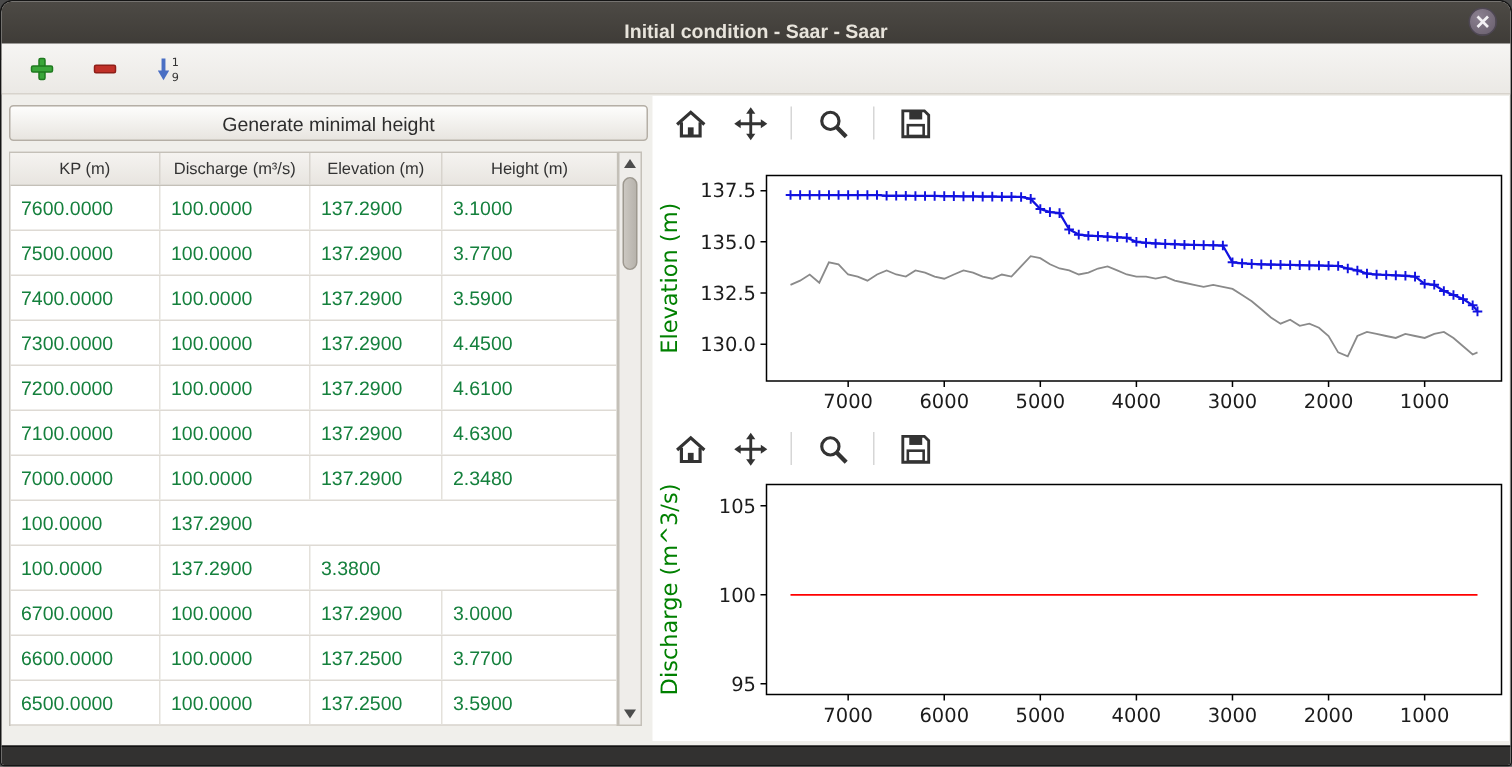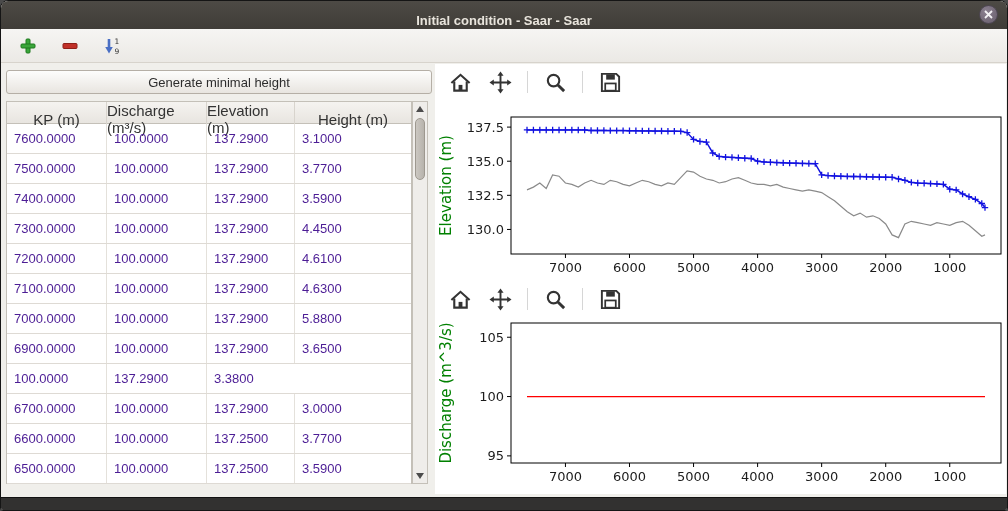--- a/index.html
+++ b/index.html
@@ -23,25 +23,25 @@
   
   .btn-row{position:absolute;left:5px;top:69px;width:426px;display:flex;gap:8px;}
   .gtk-btn{flex:1;height:24px;background:linear-gradient(#fdfdfc,#e8e5e0);
     border:1px solid #b5afa6;border-radius:3px;font-size:13px;color:#2d2d2d;
     display:flex;align-items:center;justify-content:center;font-family:inherit;}
   
   .table-wrap{position:absolute;left:5px;top:100px;width:406px;height:383px;
     background:#fff;border:1px solid #c4c0b8;}
   .thead{display:grid;grid-template-columns:100px 100px 88px 1fr;height:22px;
     background:linear-gradient(#f5f3f0,#e8e5e0);border-bottom:1px solid #c4c0b8;}
-  .th{font-size:15px;color:#333;display:flex;align-items:center;justify-content:center;
+  .th{font-size:11px;color:#333;display:flex;align-items:center;justify-content:center;
     border-right:1px solid #d8d4cd;}
   .th:last-child{border-right:none;}
   .tr{display:grid;grid-template-columns:100px 100px 88px 1fr;height:30px;border-bottom:1px solid #dedad4;}
-  .td{font-size:13px;color:#4c1d95;display:flex;align-items:center;padding-left:7px;
+  .td{font-size:13px;color:#15803d;display:flex;align-items:center;padding-left:7px;
     border-right:1px solid #e4e1db;}
   .td:last-child{border-right:none;text-align:right;}
   
   .vscroll{position:absolute;left:411px;top:100px;width:16px;height:383px;
     background:#efedea;border:1px solid #c4c0b8;}
   .scroll-btn{position:absolute;left:0;right:0;height:14px;display:flex;align-items:center;justify-content:center;}
   .arr-up{width:0;height:0;border-left:4px solid transparent;border-right:4px solid transparent;border-bottom:6px solid #4c4c4c;}
   .arr-down{width:0;height:0;border-left:4px solid transparent;border-right:4px solid transparent;border-top:6px solid #4c4c4c;}
   .vthumb{position:absolute;left:2px;right:2px;top:16px;height:62px;
     background:linear-gradient(90deg,#cbc7c1,#b7b3ac);border:1px solid #9d988f;border-radius:7px;}
@@ -165,27 +165,25 @@
         <div class="tr">
           <div class="td">7100.0000</div>
           <div class="td">100.0000</div>
           <div class="td">137.2900</div>
           <div class="td">4.6300</div>
         </div>
         <div class="tr">
           <div class="td">7000.0000</div>
           <div class="td">100.0000</div>
           <div class="td">137.2900</div>
-          <div class="td">5.8800</div>
-        </div>
-        <div class="tr">
-          <div class="td">6900.0000</div>
-          <div class="td">100.0000</div>
-          <div class="td">137.2900</div>
-          <div class="td">3.6500</div>
+          <div class="td">2.3480</div>
+        </div>
+        <div class="tr">
+          <div class="td">100.0000</div>
+          <div class="td">137.2900</div>
         </div>
         <div class="tr">
           <div class="td">100.0000</div>
           <div class="td">137.2900</div>
           <div class="td">3.3800</div>
         </div>
         <div class="tr">
           <div class="td">6700.0000</div>
           <div class="td">100.0000</div>
           <div class="td">137.2900</div>

